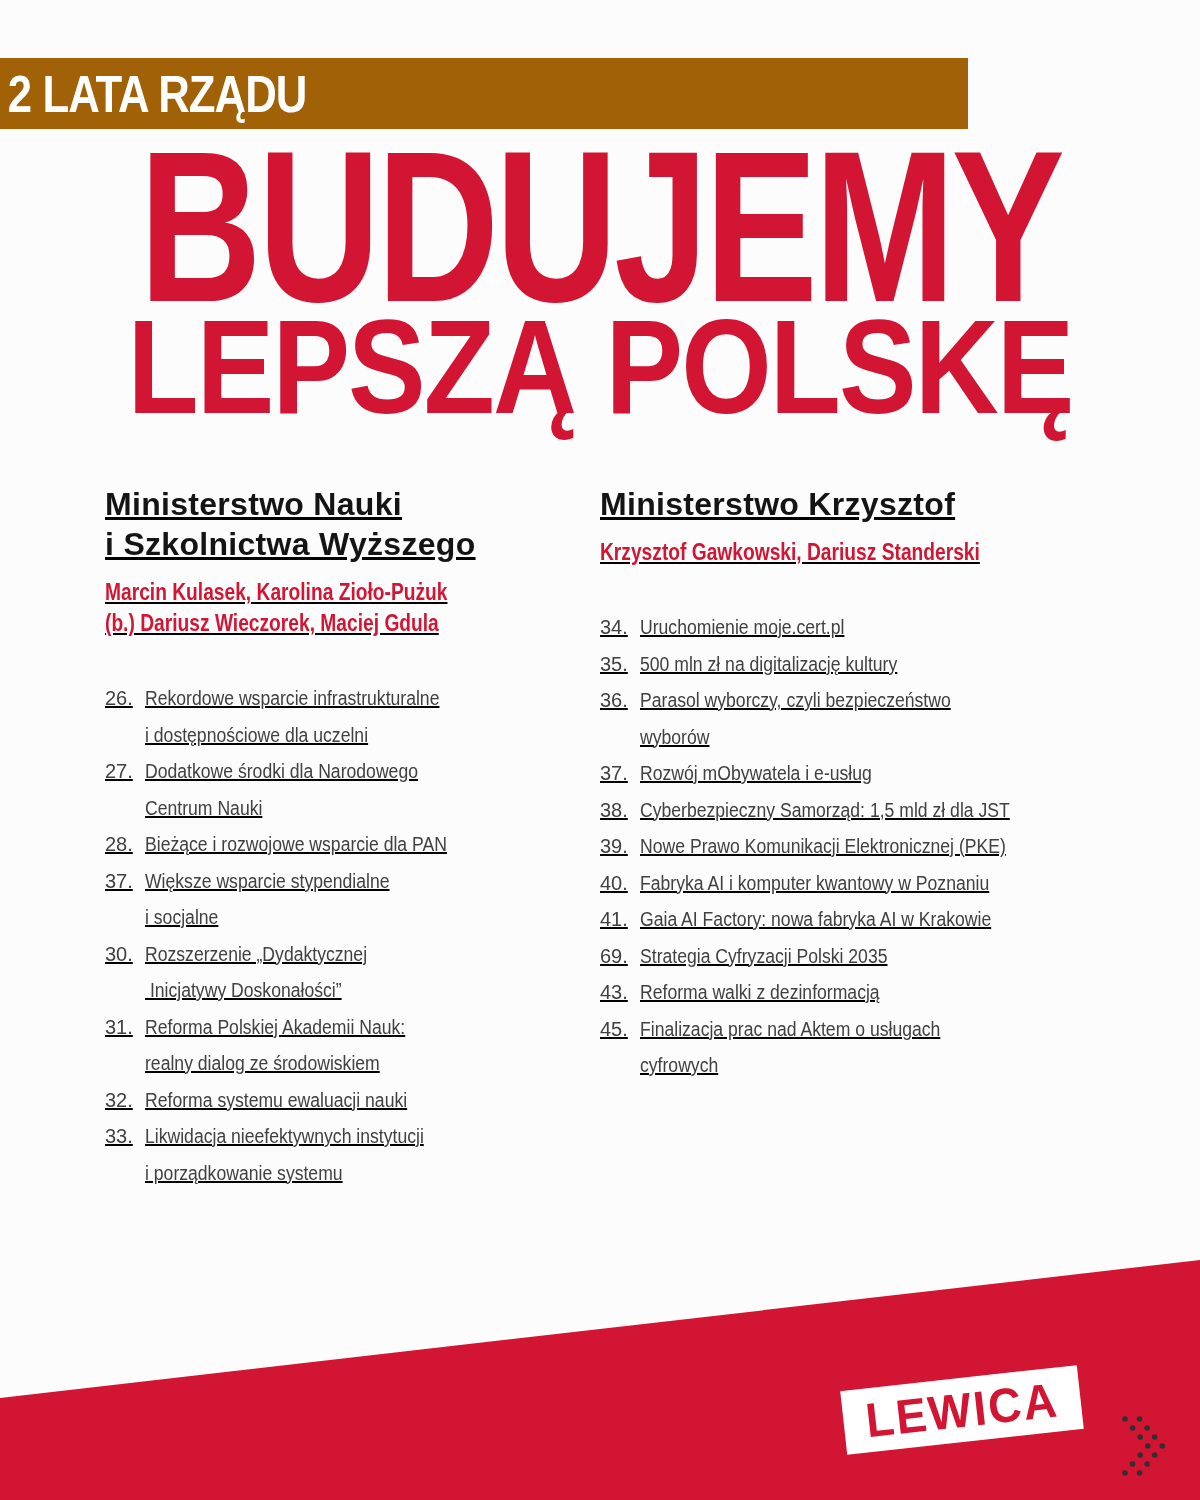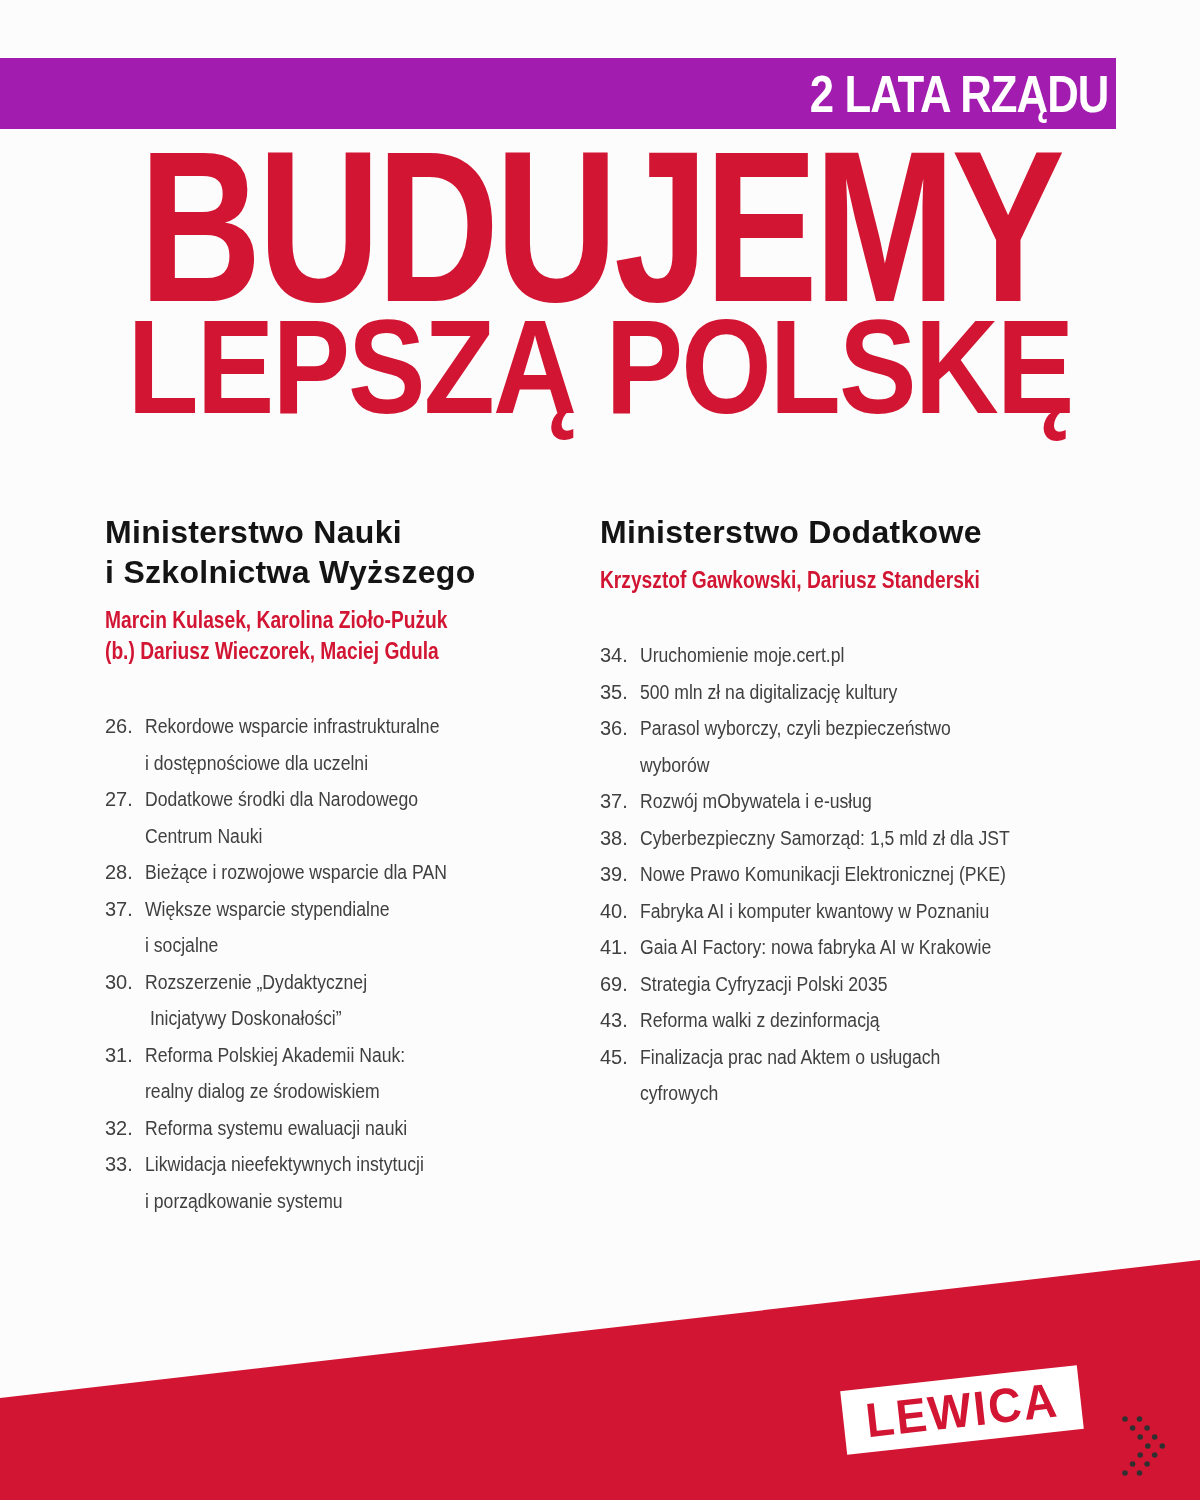--- a/index.html
+++ b/index.html
@@ -11,23 +11,23 @@
   .poster {
     position: relative;
     width: 1200px; height: 1500px;
     background: #FCFCFD;
     overflow: hidden;
   }
 
   
   .top-banner {
     position: absolute; left: 0; top: 58px;
-    width: 1116px; height: 71px;
-    background: #a21caf;
-    display: flex; align-items: center; justify-content: flex-end;
+    width: 968px; height: 71px;
+    background: #a16207;
+    display: flex; align-items: center; justify-content: flex-start;
   }
   .banner-label {
     color: #ffffff;
     font-weight: bold;
     font-size: 46px;
     letter-spacing: -1px;
     transform: scale(0.95, 1.12);
     white-space: pre;
   }
 
@@ -51,21 +51,21 @@
     font-weight: bold;
     font-size: 120px;
     line-height: 1;
     letter-spacing: -2px;
     transform: scale(0.97, 1.12);
     transform-origin: top center;
     white-space: pre;
   }
 
   
-  .col { position: absolute; top: 512px; }
+  .col { position: absolute; top: 484px; text-decoration: underline; }
   .col-left  { left: 105px; width: 505px; }
   .col-right { left: 600px; width: 578px; }
 
   .ministry {
     margin: 0;
     font-size: 32px;
     line-height: 40px;
     font-weight: bold;
     color: #141414;
     letter-spacing: 0.3px;
@@ -183,21 +183,21 @@
 
         <div class="item">
           <span class="num">33.</span>
           <span class="item-text">Likwidacja nieefektywnych instytucji
 i porządkowanie systemu</span>
         </div>
       </div>
   </div>
 
   <div class="col col-right">
-    <h2 class="ministry">Ministerstwo Dodatkowe</h2>
+    <h2 class="ministry">Ministerstwo Krzysztof</h2>
     <div class="ministers">Krzysztof Gawkowski, Dariusz Standerski</div>
     <div class="list">
 
         <div class="item">
           <span class="num">34.</span>
           <span class="item-text">Uruchomienie moje.cert.pl</span>
         </div>
 
         <div class="item">
           <span class="num">35.</span>

